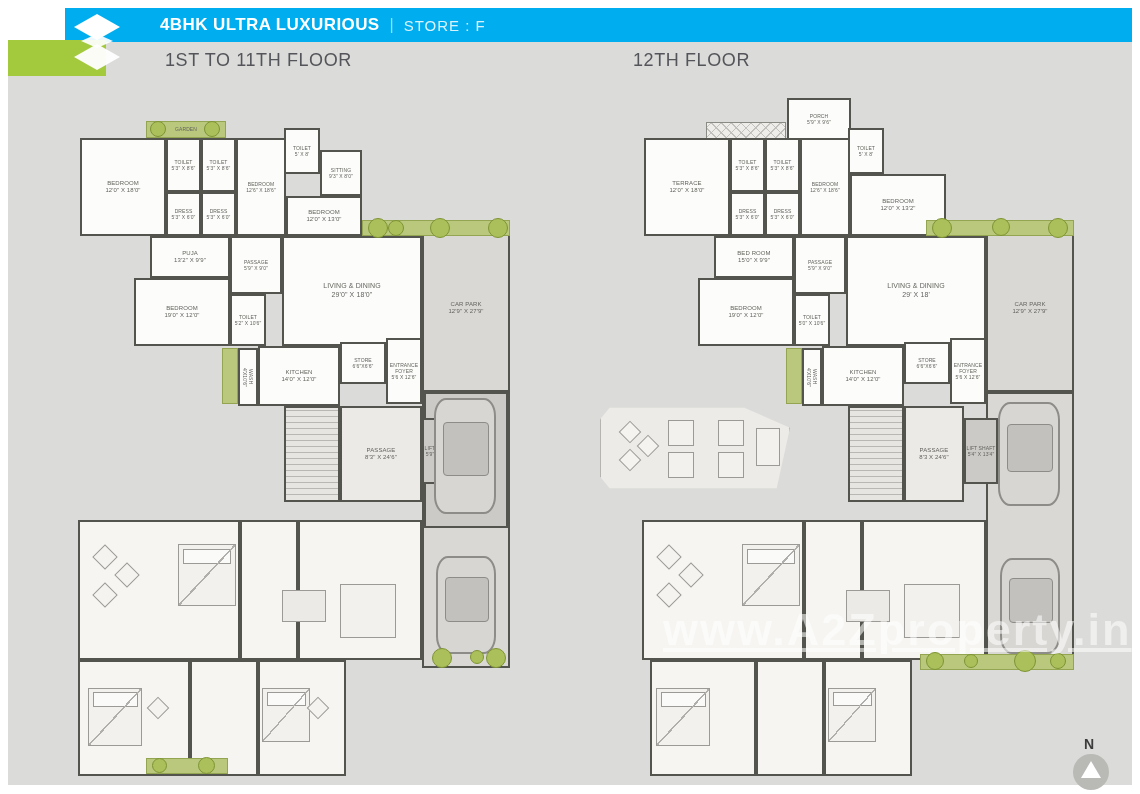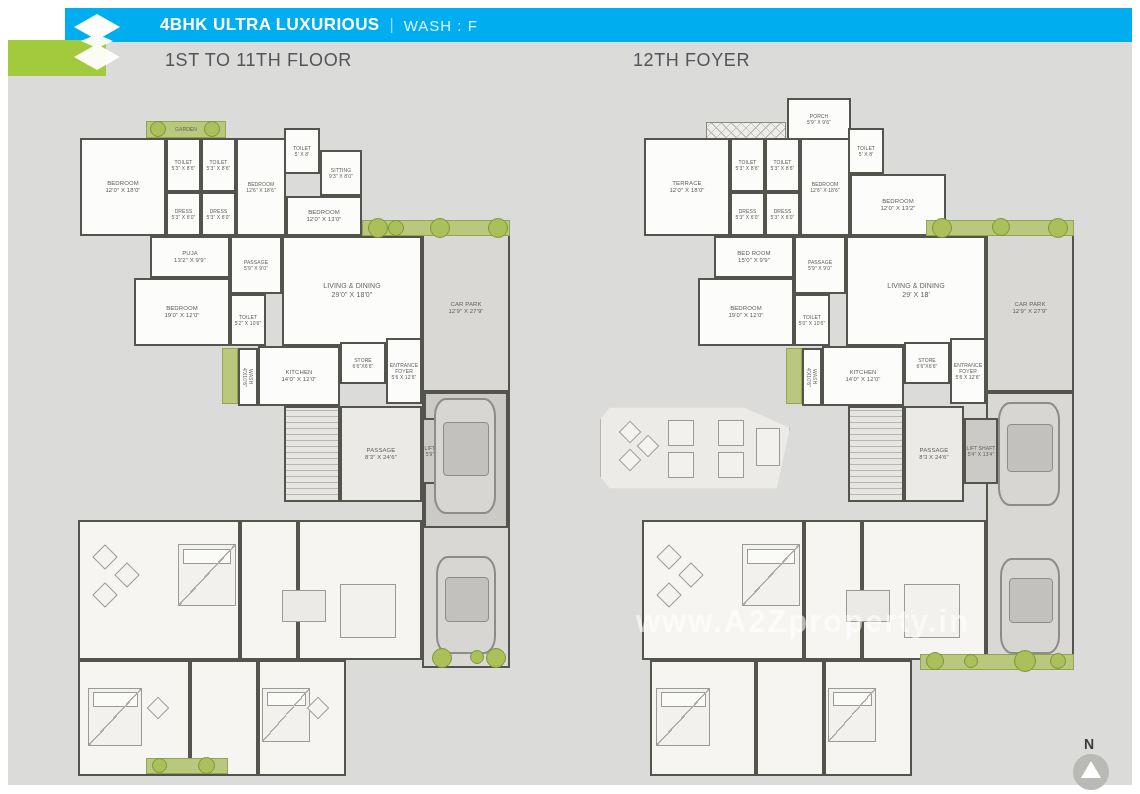--- a/index.html
+++ b/index.html
@@ -64,50 +64,50 @@
   .it-dia{background:#f4f3f0;border:1px solid #9b9a96;transform:rotate(45deg);}
   .it-car{background:#d7d6d2;border:2px solid #8d8c88;border-radius:12px/18px;}
   .it-car::before{content:"";position:absolute;left:12%;top:20%;width:76%;height:46%;
     background:#c2c1bd;border:1px solid #8d8c88;border-radius:4px;}
   .it-dot{background:#abc05a;border:1px solid #7e9435;border-radius:50%;}
   .vert{writing-mode:vertical-rl;}
   .lbl{max-width:100%;}
   .dims{max-width:100%;}
   
   .watermark{
-    position:absolute;left:636px;top:604px;width:478px;height:58px;z-index:2;
-    font-size:31px;font-weight:600;letter-spacing:2px;color:rgba(255,255,255,.55);
-    white-space:nowrap;overflow:hidden;
+    position:absolute;left:663px;top:604px;width:478px;height:58px;z-index:2;
+    font-size:45px;font-weight:600;letter-spacing:2px;color:rgba(255,255,255,.55);
+    white-space:nowrap;overflow:hidden;text-decoration:underline;
   }
   
   .compass{position:absolute;left:1060px;top:736px;width:64px;height:56px;z-index:3;}
   .compass-n{position:absolute;left:24px;top:0;font-size:14px;font-weight:bold;color:#3c3c3c;}
   .compass-circle{position:absolute;left:13px;top:18px;width:36px;height:36px;border-radius:50%;background:#b9b9b6;}
   .compass-circle::before{content:"";position:absolute;left:8px;top:7px;width:0;height:0;
     border-left:10px solid transparent;border-right:10px solid transparent;border-bottom:17px solid #ffffff;}
 </style>
 </head>
 <body>
 
 <div class="canvas"></div>
 
 <div class="header-bar">
   <span class="header-title">4BHK ULTRA LUXURIOUS</span>
   <span class="header-sep">|</span>
-  <span class="header-block">WASH : F</span>
+  <span class="header-block">STORE : F</span>
 </div>
 <div class="logo-green"></div>
 <div class="logo-icon">
   <div class="rhomb r1"></div>
   <div class="rhomb r2"></div>
   <div class="rhomb r3"></div>
 </div>
 
 <div class="floor-title left">1ST TO 11TH FLOOR</div>
-<div class="floor-title right">12TH FOYER</div>
+<div class="floor-title right">12TH FLOOR</div>
 
 <div id="plan-layer">
     <div class="it it-zone" style="left: 422px; top: 224px; width: 88px; height: 168px;">
       <div class="lbl">CAR PARK</div>
       <div class="dims">12'9" X 27'9"</div>
     </div>
     <div class="it it-zone" style="left: 422px; top: 392px; width: 88px; height: 276px;"></div>
     <div class="it it-dark" style="left: 424px; top: 392px; width: 84px; height: 136px;"></div>
     <div class="it it-stairs" style="left: 284px; top: 406px; width: 56px; height: 96px;"></div>
     <div class="it it-pass" style="left: 340px; top: 406px; width: 82px; height: 96px;">

